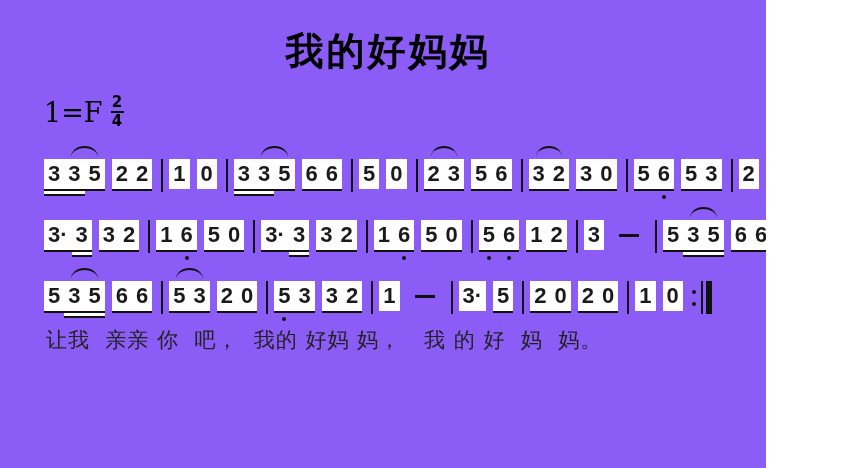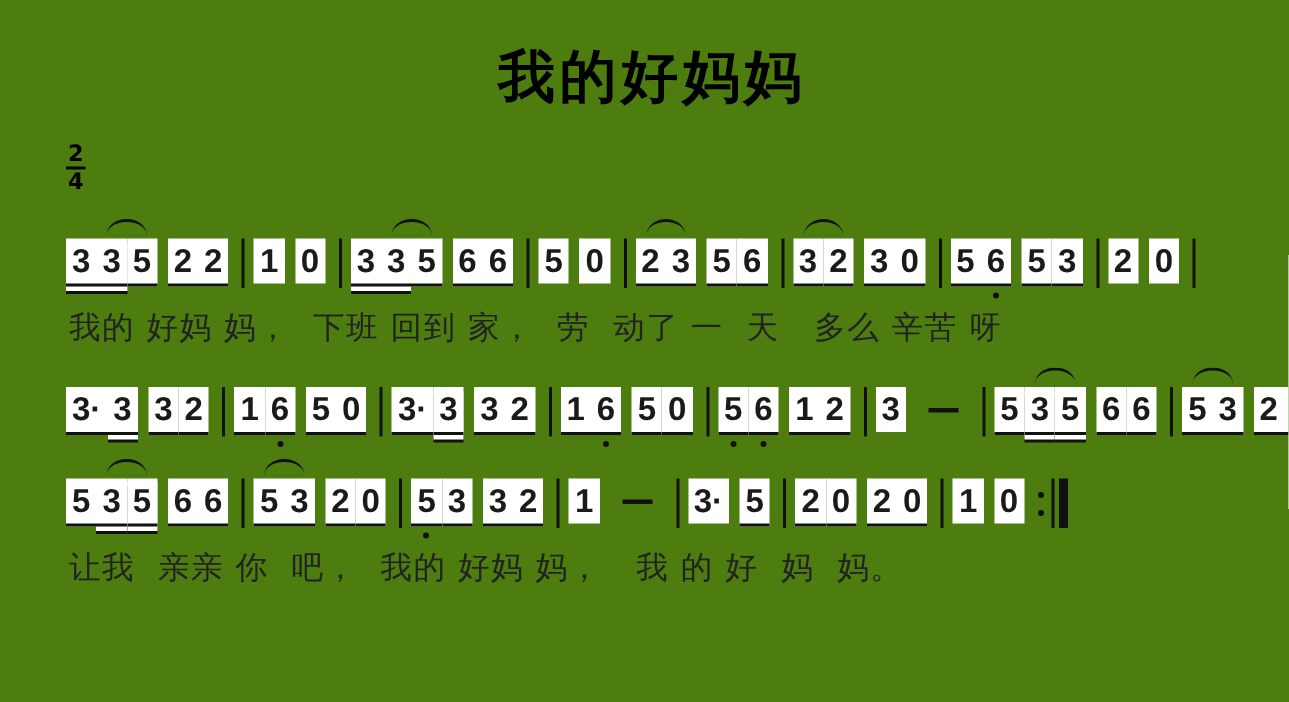--- a/index.html
+++ b/index.html
@@ -1,19 +1,19 @@
 <!DOCTYPE html>
 <html><head>
 <meta charset="utf-8">
 <style>
   html,body{margin:0;padding:0;background:#fff;}
   .page{
     position:relative;
-    width:859px;height:468px;
-    background:#4d7c0f;
+    width:766px;height:468px;
+    background:#8b5cf6;
     color:#1a1a1a;
     overflow:hidden;
     font-family:"DejaVu Sans",sans-serif;
     box-sizing:border-box;
     padding:26px 34px 0 44px;
   }
   .title{
     margin:0;
     text-align:center;
     font-family:"DejaVu Serif","DejaVu Sans",serif;
@@ -121,20 +121,21 @@
     letter-spacing:1px;
   }
 </style>
 </head>
 <body>
 
 <div class="page">
   <h1 class="title">我的好妈妈</h1>
 
   <div class="keysig">
+    <span>1=F</span>
     <span class="frac">
       <span>2</span>
       <span class="fbar"></span>
       <span>4</span>
     </span>
   </div>
 
   <div class="score" id="score">
       <div class="system">
         <div class="melody-row">
@@ -208,21 +209,20 @@
           </span>
           <span class="bar"></span>
           <span class="group">
             <span class="note u0">2</span>
           </span>
           <span class="group">
             <span class="note u0">0</span>
           </span>
           <span class="bar"></span>
         </div>
-        <div class="lyrics-row">我的 好妈 妈，  下班 回到 家，  劳  动了 一  天   多么 辛苦 呀</div>
       </div>
       <div class="system">
         <div class="melody-row">
           <span class="group">
             <span class="note u1">3·</span>
             <span class="note u2">3</span>
           </span>
           <span class="group">
             <span class="note u1">3</span>
             <span class="note u1">2</span>

